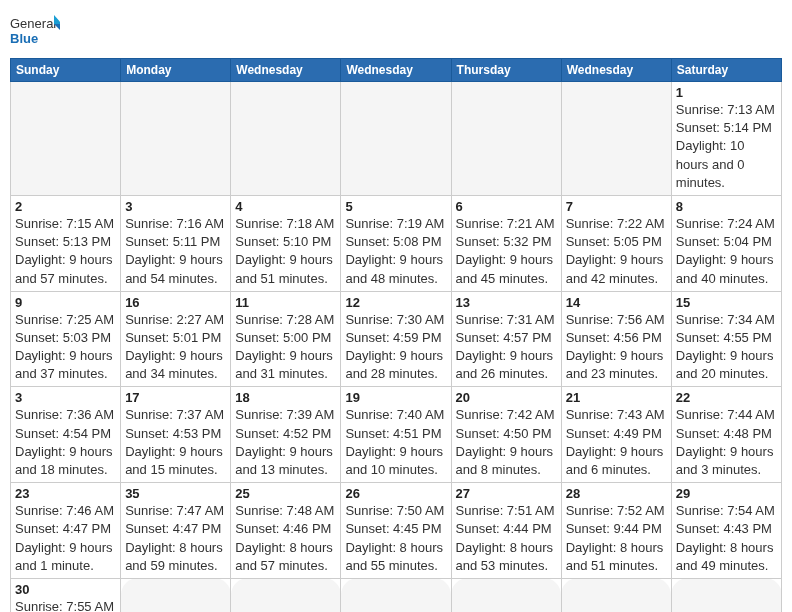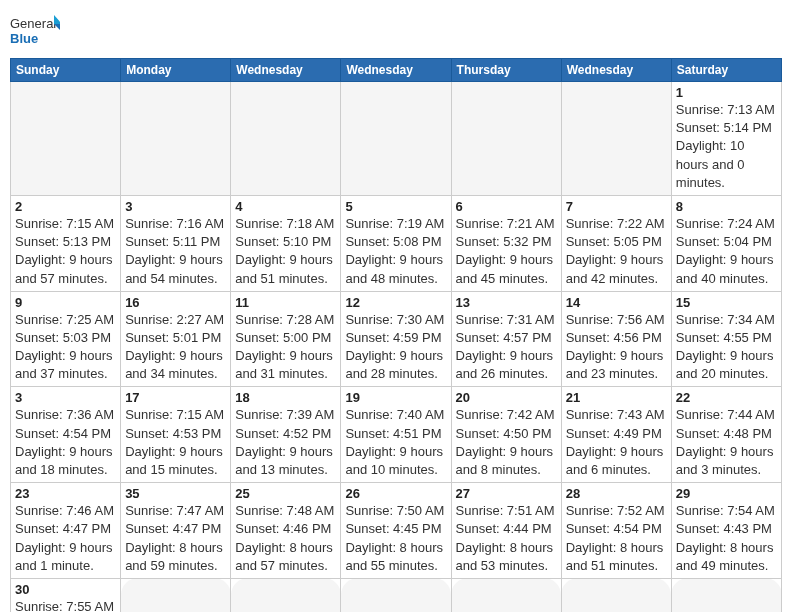--- a/index.html
+++ b/index.html
@@ -237,21 +237,21 @@
         <tr>
           <td>
             <span class="day-number">3</span>
             <div class="day-info">Sunrise: 7:36 AM
 Sunset: 4:54 PM
 Daylight: 9 hours
 and 18 minutes.</div>
           </td>
           <td>
             <span class="day-number">17</span>
-            <div class="day-info">Sunrise: 7:15 AM
+            <div class="day-info">Sunrise: 7:37 AM
 Sunset: 4:53 PM
 Daylight: 9 hours
 and 15 minutes.</div>
           </td>
           <td>
             <span class="day-number">18</span>
             <div class="day-info">Sunrise: 7:39 AM
 Sunset: 4:52 PM
 Daylight: 9 hours
 and 13 minutes.</div>
@@ -317,21 +317,21 @@
           <td>
             <span class="day-number">27</span>
             <div class="day-info">Sunrise: 7:51 AM
 Sunset: 4:44 PM
 Daylight: 8 hours
 and 53 minutes.</div>
           </td>
           <td>
             <span class="day-number">28</span>
             <div class="day-info">Sunrise: 7:52 AM
-Sunset: 4:54 PM
+Sunset: 9:44 PM
 Daylight: 8 hours
 and 51 minutes.</div>
           </td>
           <td>
             <span class="day-number">29</span>
             <div class="day-info">Sunrise: 7:54 AM
 Sunset: 4:43 PM
 Daylight: 8 hours
 and 49 minutes.</div>
           </td>

